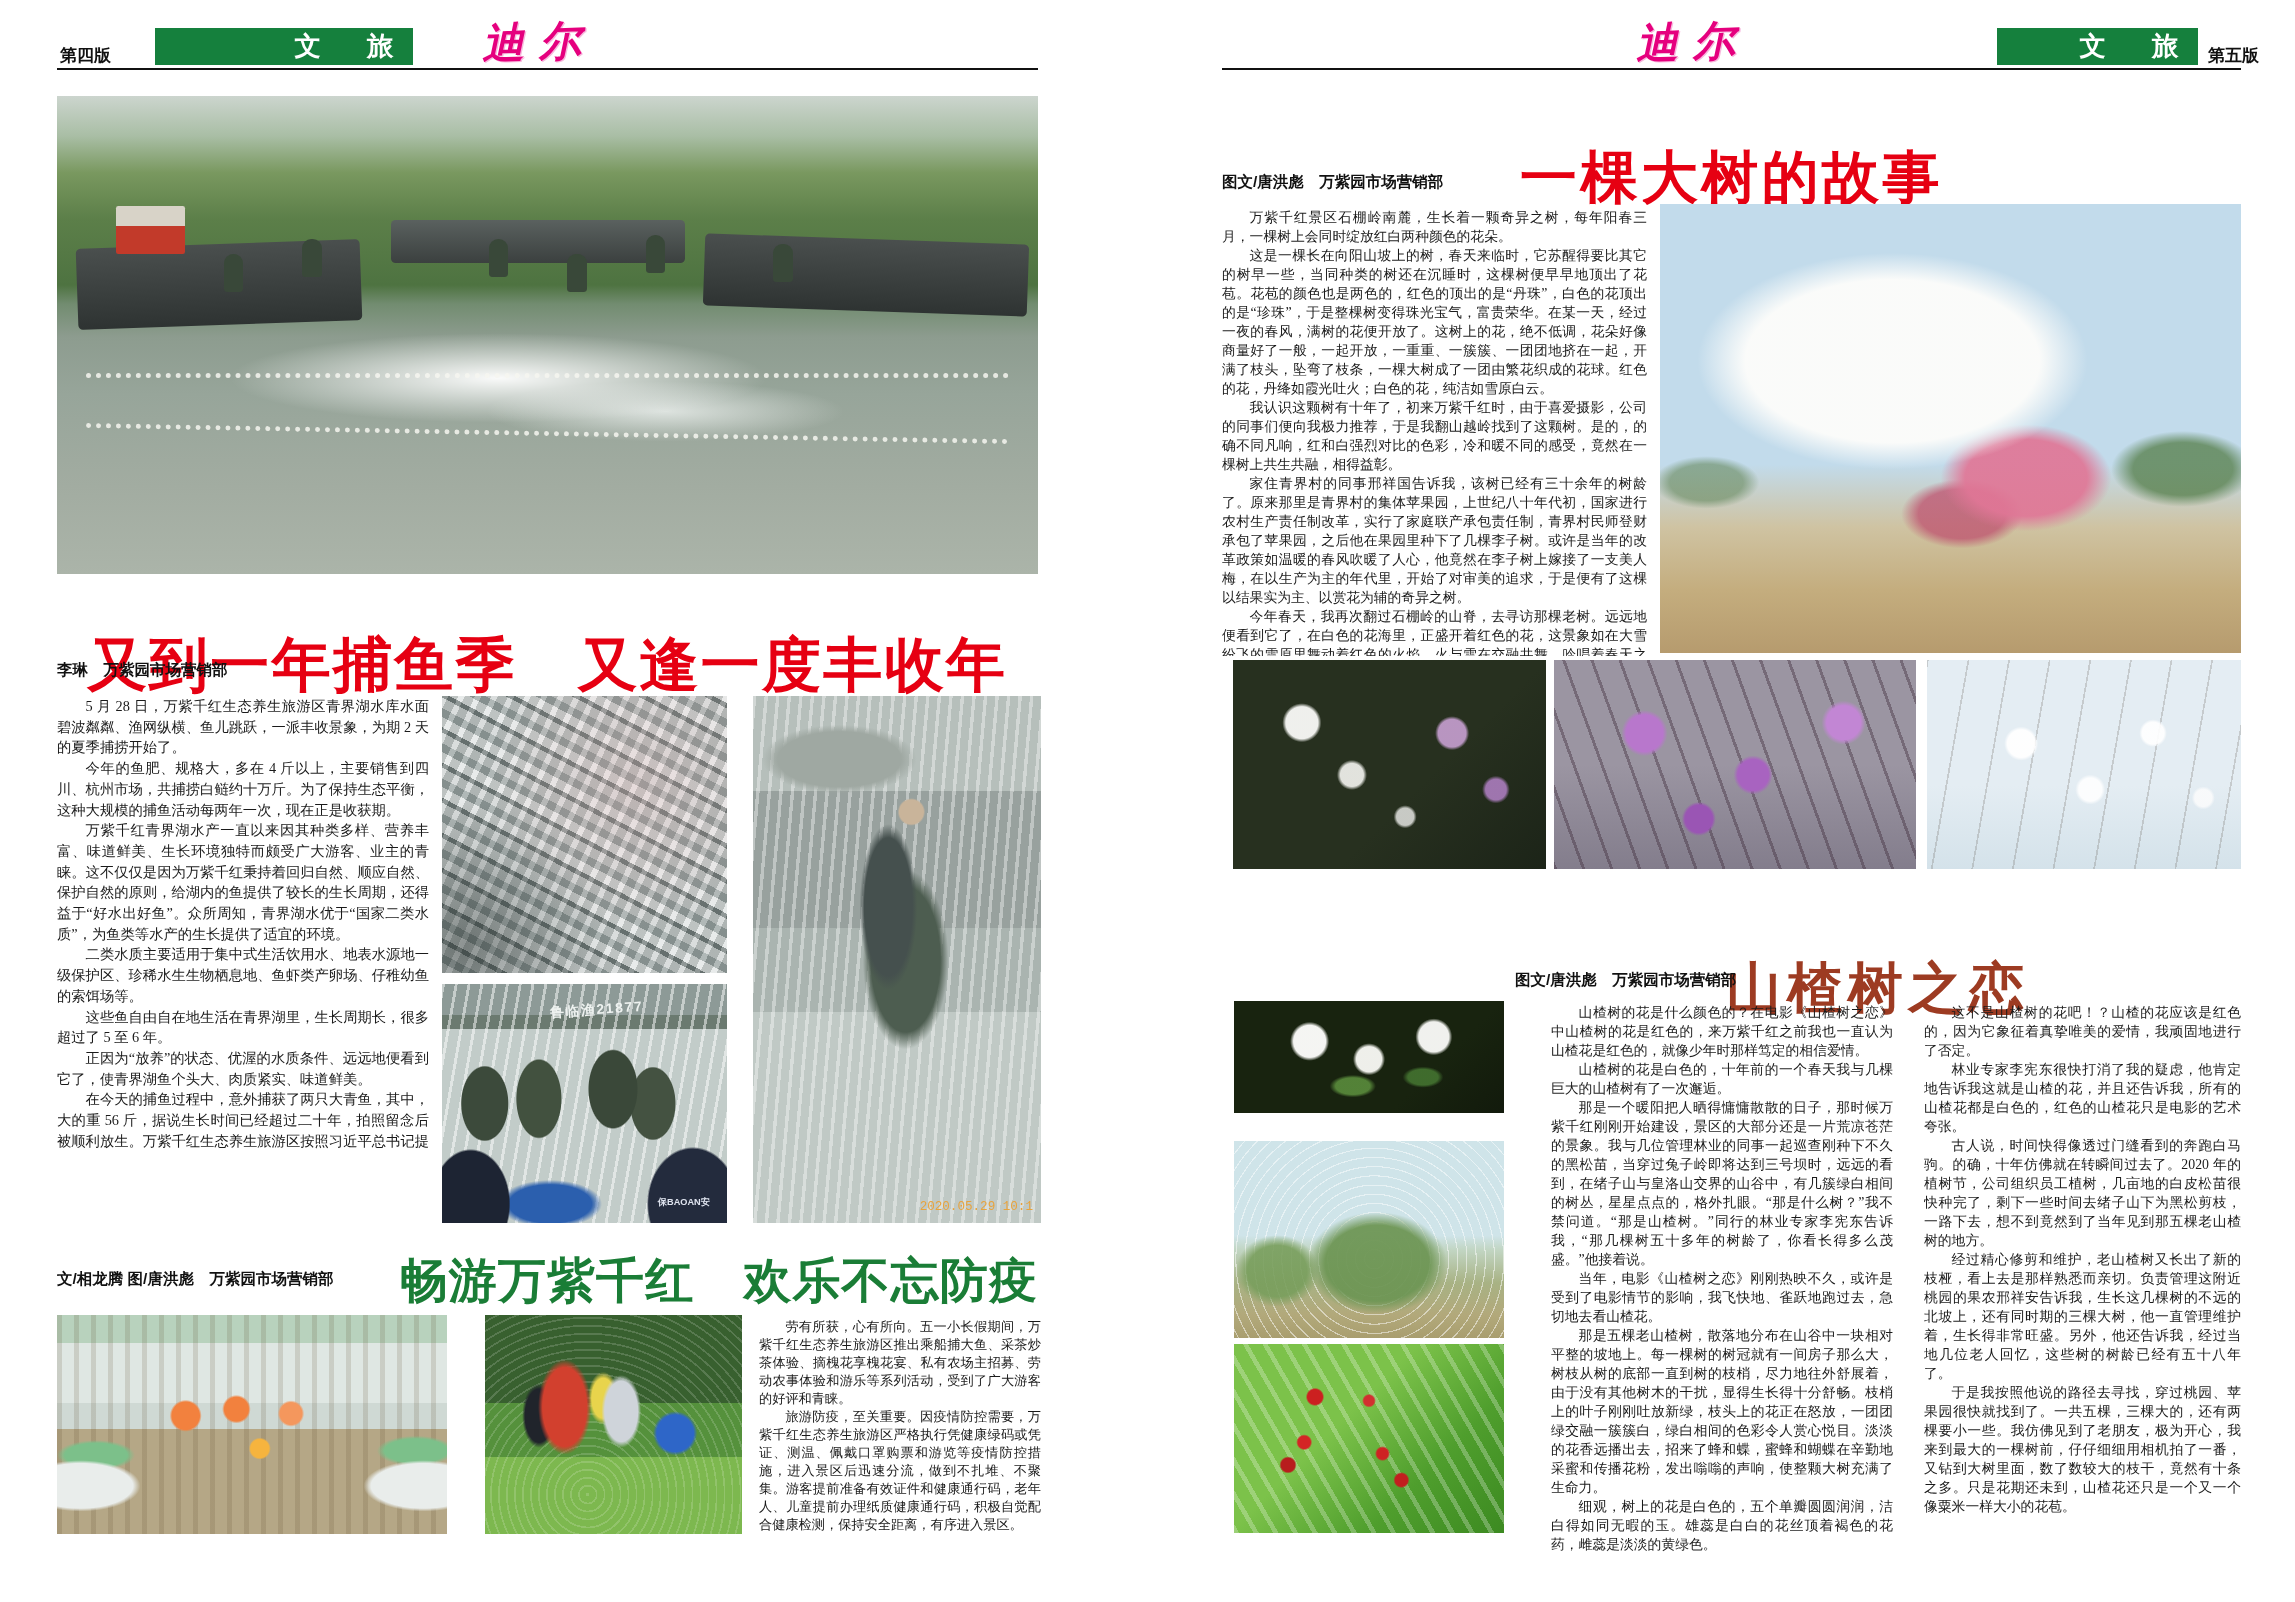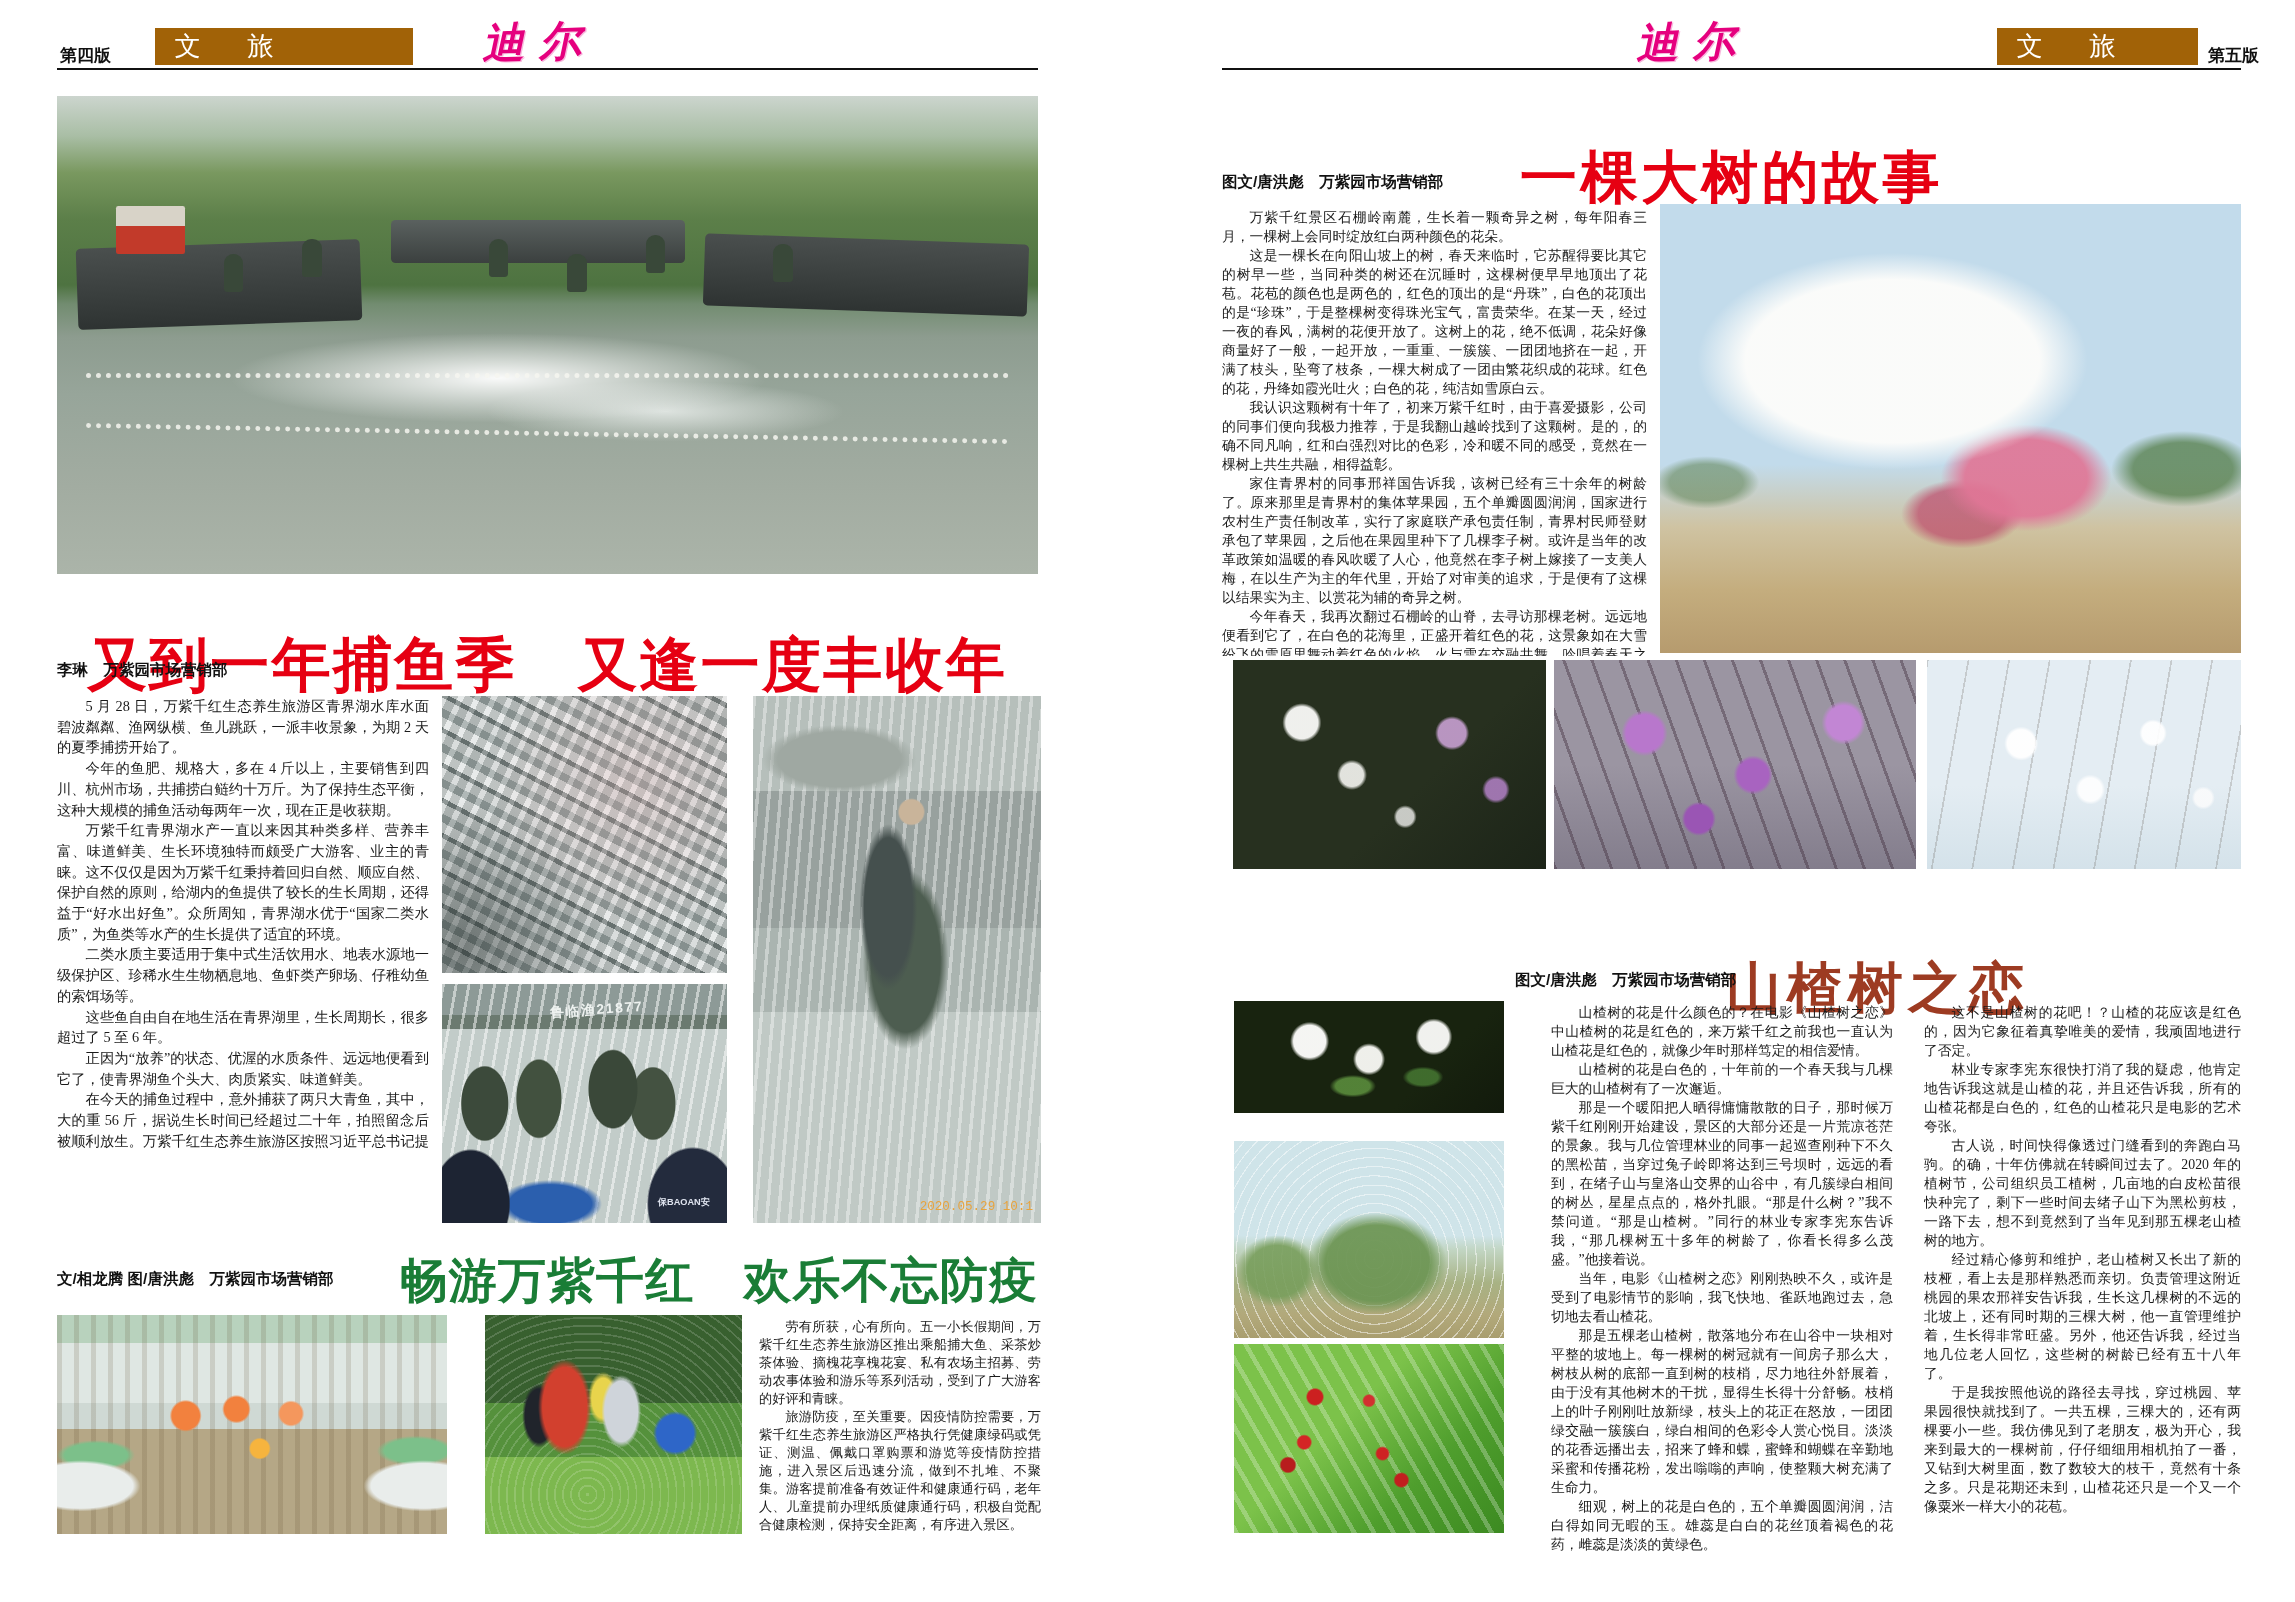--- a/index.html
+++ b/index.html
@@ -1,22 +1,22 @@
 <!DOCTYPE html>
 <html style="font-size:9.2px"><head>
 <meta charset="utf-8">
 <style>
   html,body{margin:0;padding:0;background:#ffffff;}
   body{width:2295px;height:1602px;position:relative;font-family:"Liberation Serif","DejaVu Serif",serif;color:#1a1a1a;}
   .sheet{position:absolute;left:0;top:0;width:2295px;height:1602px;background:#fff;overflow:hidden;border-radius:31px;}
 
   
   .pagenum{position:absolute;font-family:"Liberation Sans","DejaVu Sans",sans-serif;font-size:17px;font-weight:700;color:#111;}
-  .secbox{position:absolute;background:#a16207;color:#fff;display:flex;align-items:center;justify-content:flex-start;
-          font-family:"Liberation Sans","DejaVu Sans",sans-serif;font-weight:400;}
+  .secbox{position:absolute;background:#15803d;color:#fff;display:flex;align-items:center;justify-content:flex-end;
+          font-family:"Liberation Sans","DejaVu Sans",sans-serif;font-weight:700;}
   .secbox span{font-size:26.4px;letter-spacing:19.5px;text-indent:19.5px;}
   .masthead{position:absolute;color:#e5007e;font-family:"DejaVu Serif","Liberation Serif",serif;font-weight:900;
             font-size:42px;letter-spacing:15px;font-style:italic;transform:rotate(-2deg);text-shadow:1.1px 1.1px 0 #f7b9dd;}
   .toprule{position:absolute;height:2.3px;background:#111;}
 
   
   .hl{position:absolute;text-align:center;font-weight:900;white-space:nowrap;}
   .hl-red{font-family:"Liberation Sans","DejaVu Sans",sans-serif;color:#e60012;}
   #hl-a1{left:57px;top:586px;width:981px;font-size:59px;letter-spacing:2.3px;}
   #hl-a3{left:1222px;top:102px;width:1019px;font-size:57px;letter-spacing:3.4px;}
@@ -223,21 +223,21 @@
     <span class="pagenum" style="left:2208px;top:44px;position:absolute;">第五版</span>
     <div class="toprule" style="left:1222px;top:68px;width:1019px;"></div>
 
     <h1 class="hl hl-red" id="hl-a3">一棵大树的故事</h1>
     <div class="byline" id="by-a3">图文/唐洪彪　万紫园市场营销部</div>
 
     <div class="col" id="col-a3">
         <p>万紫千红景区石棚岭南麓，生长着一颗奇异之树，每年阳春三月，一棵树上会同时绽放红白两种颜色的花朵。</p>
         <p>这是一棵长在向阳山坡上的树，春天来临时，它苏醒得要比其它的树早一些，当同种类的树还在沉睡时，这棵树便早早地顶出了花苞。花苞的颜色也是两色的，红色的顶出的是“丹珠”，白色的花顶出的是“珍珠”，于是整棵树变得珠光宝气，富贵荣华。在某一天，经过一夜的春风，满树的花便开放了。这树上的花，绝不低调，花朵好像商量好了一般，一起开放，一重重、一簇簇、一团团地挤在一起，开满了枝头，坠弯了枝条，一棵大树成了一团由繁花织成的花球。红色的花，丹绛如霞光吐火；白色的花，纯洁如雪原白云。</p>
         <p>我认识这颗树有十年了，初来万紫千红时，由于喜爱摄影，公司的同事们便向我极力推荐，于是我翻山越岭找到了这颗树。是的，的确不同凡响，红和白强烈对比的色彩，冷和暖不同的感受，竟然在一棵树上共生共融，相得益彰。</p>
-        <p>家住青界村的同事邢祥国告诉我，该树已经有三十余年的树龄了。原来那里是青界村的集体苹果园，五个单瓣圆圆润润，国家进行农村生产责任制改革，实行了家庭联产承包责任制，青界村民师登财承包了苹果园，之后他在果园里种下了几棵李子树。或许是当年的改革政策如温暖的春风吹暖了人心，他竟然在李子树上嫁接了一支美人梅，在以生产为主的年代里，开始了对审美的追求，于是便有了这棵以结果实为主、以赏花为辅的奇异之树。</p>
+        <p>家住青界村的同事邢祥国告诉我，该树已经有三十余年的树龄了。原来那里是青界村的集体苹果园，上世纪八十年代初，国家进行农村生产责任制改革，实行了家庭联产承包责任制，青界村民师登财承包了苹果园，之后他在果园里种下了几棵李子树。或许是当年的改革政策如温暖的春风吹暖了人心，他竟然在李子树上嫁接了一支美人梅，在以生产为主的年代里，开始了对审美的追求，于是便有了这棵以结果实为主、以赏花为辅的奇异之树。</p>
         <p>今年春天，我再次翻过石棚岭的山脊，去寻访那棵老树。远远地便看到它了，在白色的花海里，正盛开着红色的花，这景象如在大雪纷飞的雪原里舞动着红色的火焰，火与雪在交融共舞，吟唱着春天之歌。</p>
       </div>
     <div class="photo" id="ph-tree" title="红白两色花同树绽放的奇异之树"></div>
 
     <div class="photo" id="ph-rowA" title="深色背景下的白花与紫花花簇"></div>
     <div class="photo" id="ph-rowB" title="开满紫色花朵的花枝"></div>
     <div class="photo" id="ph-rowC" title="蓝天下洁白的花枝"></div>
 
     <h2 class="hl hl-maroon" id="hl-a4">山楂树之恋</h2>
     <div class="byline" id="by-a4">图文/唐洪彪　万紫园市场营销部</div>

